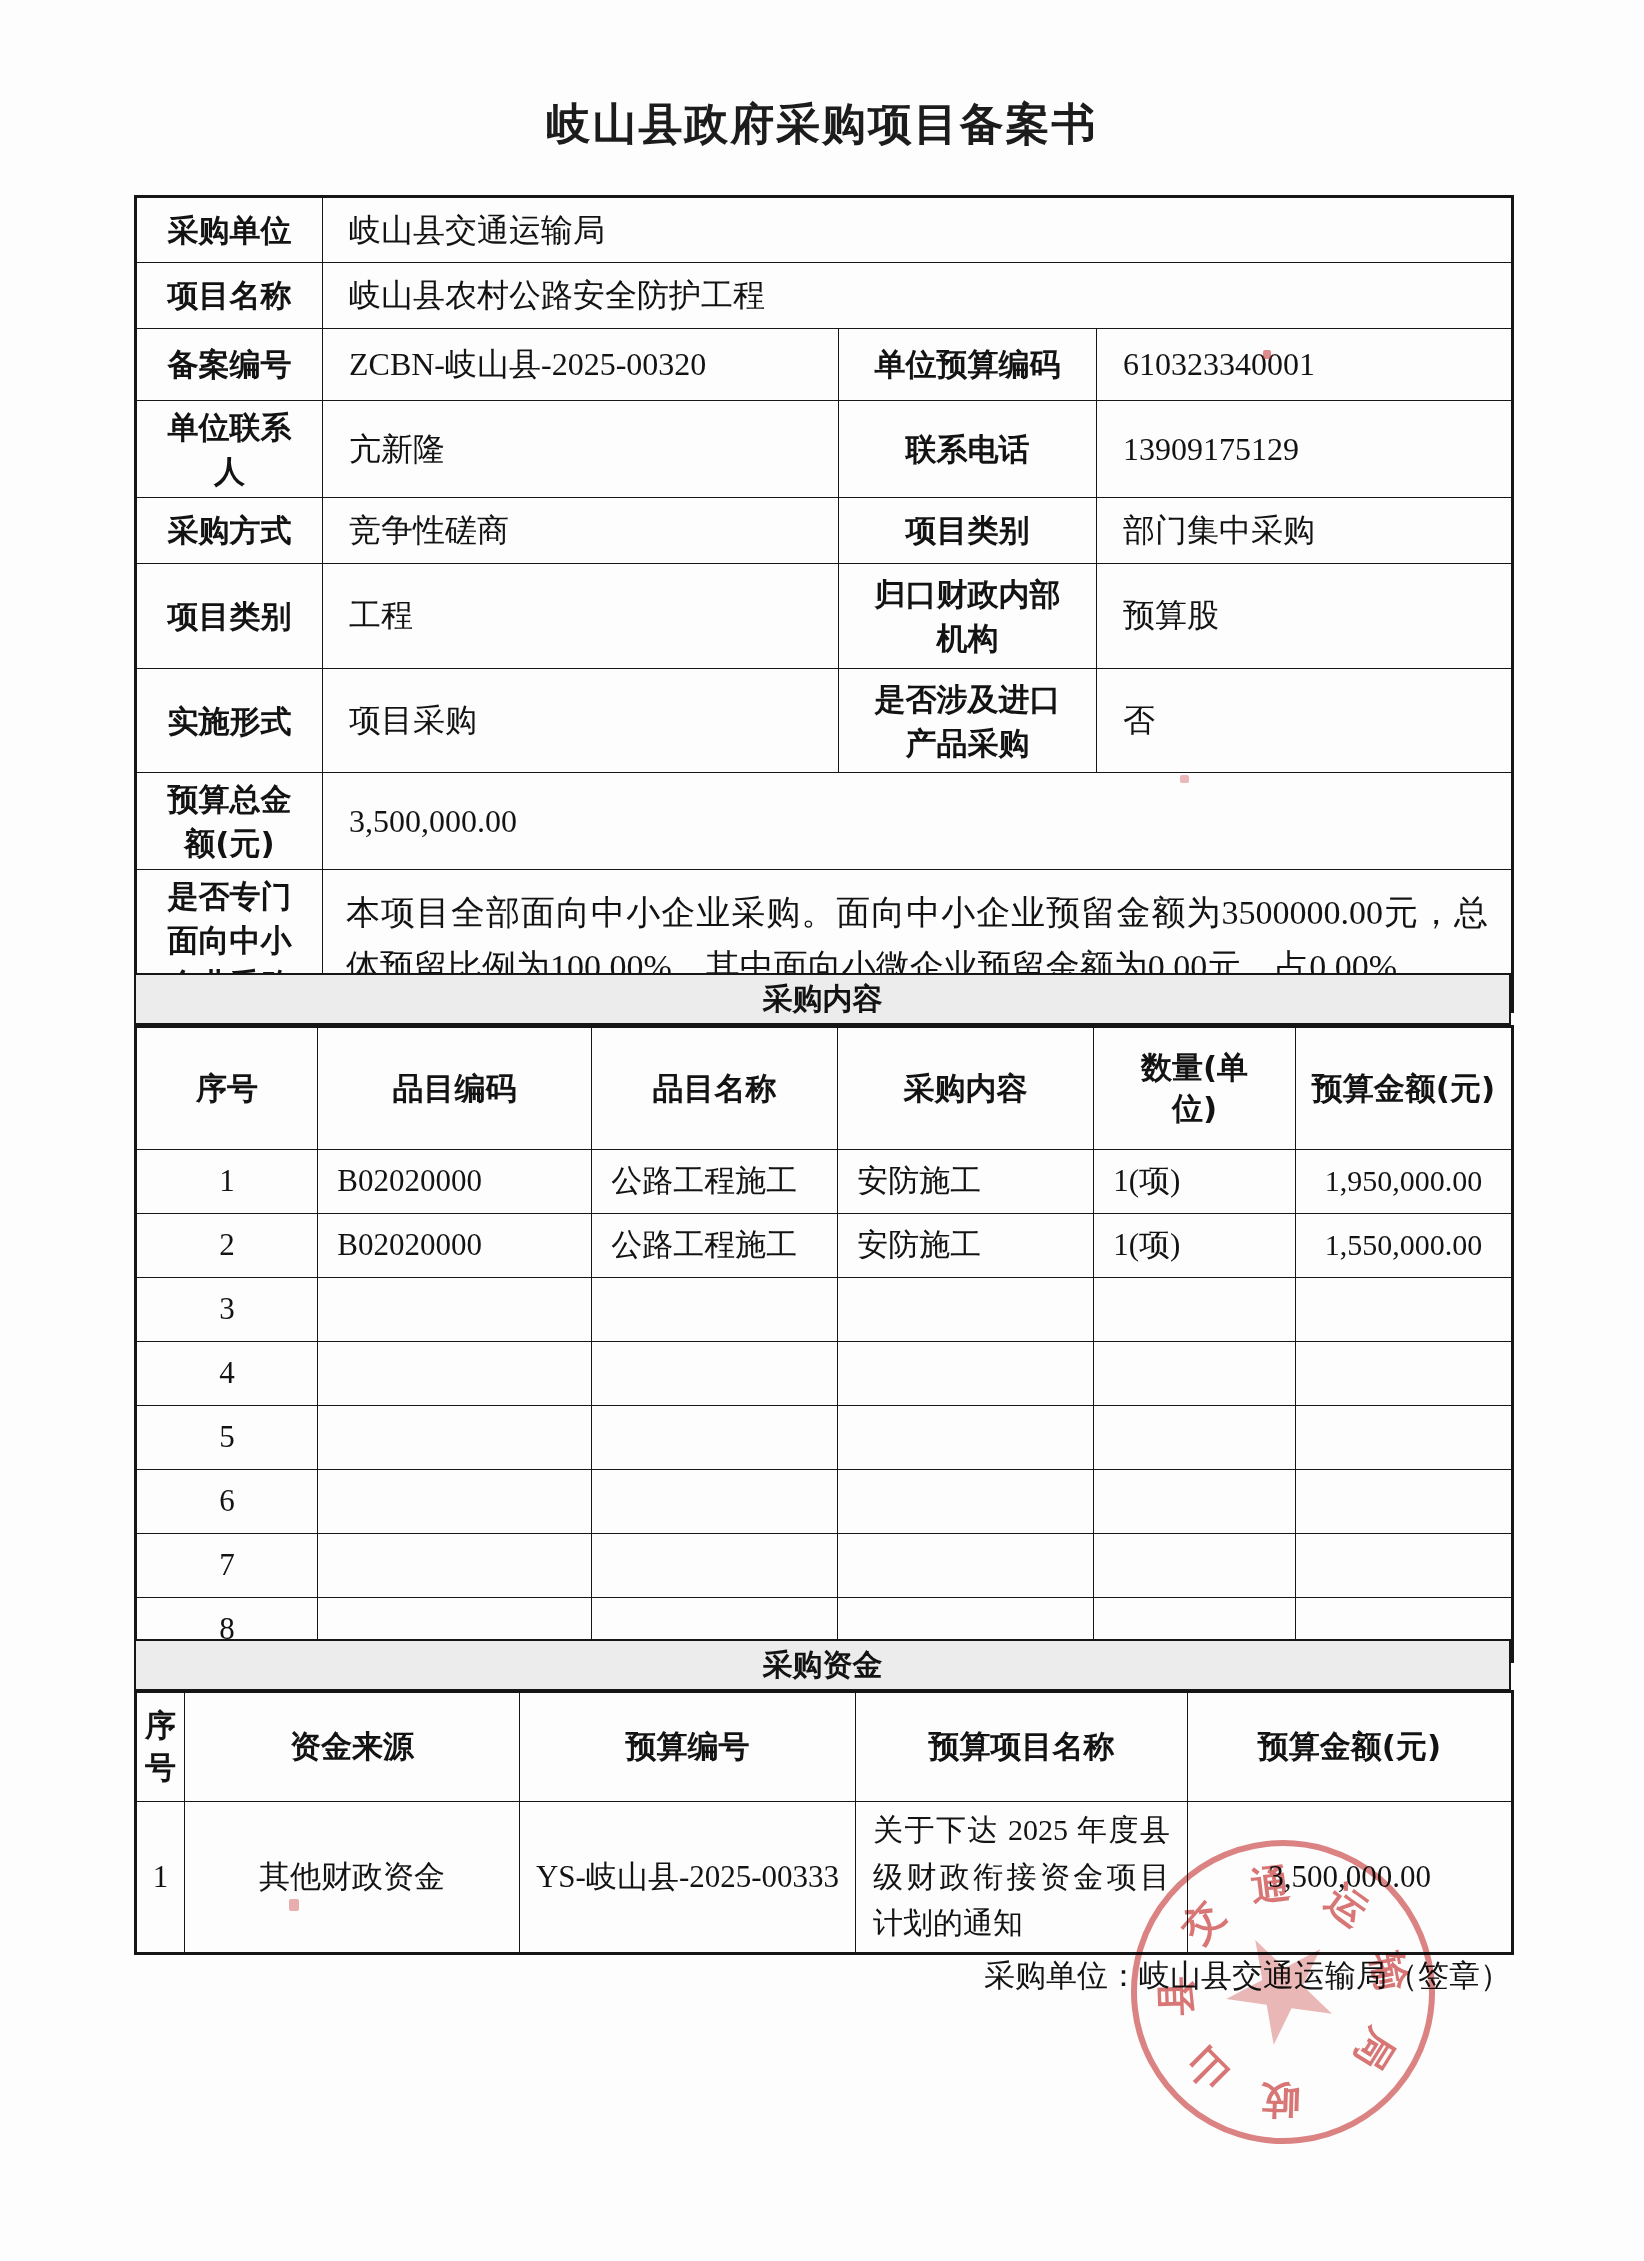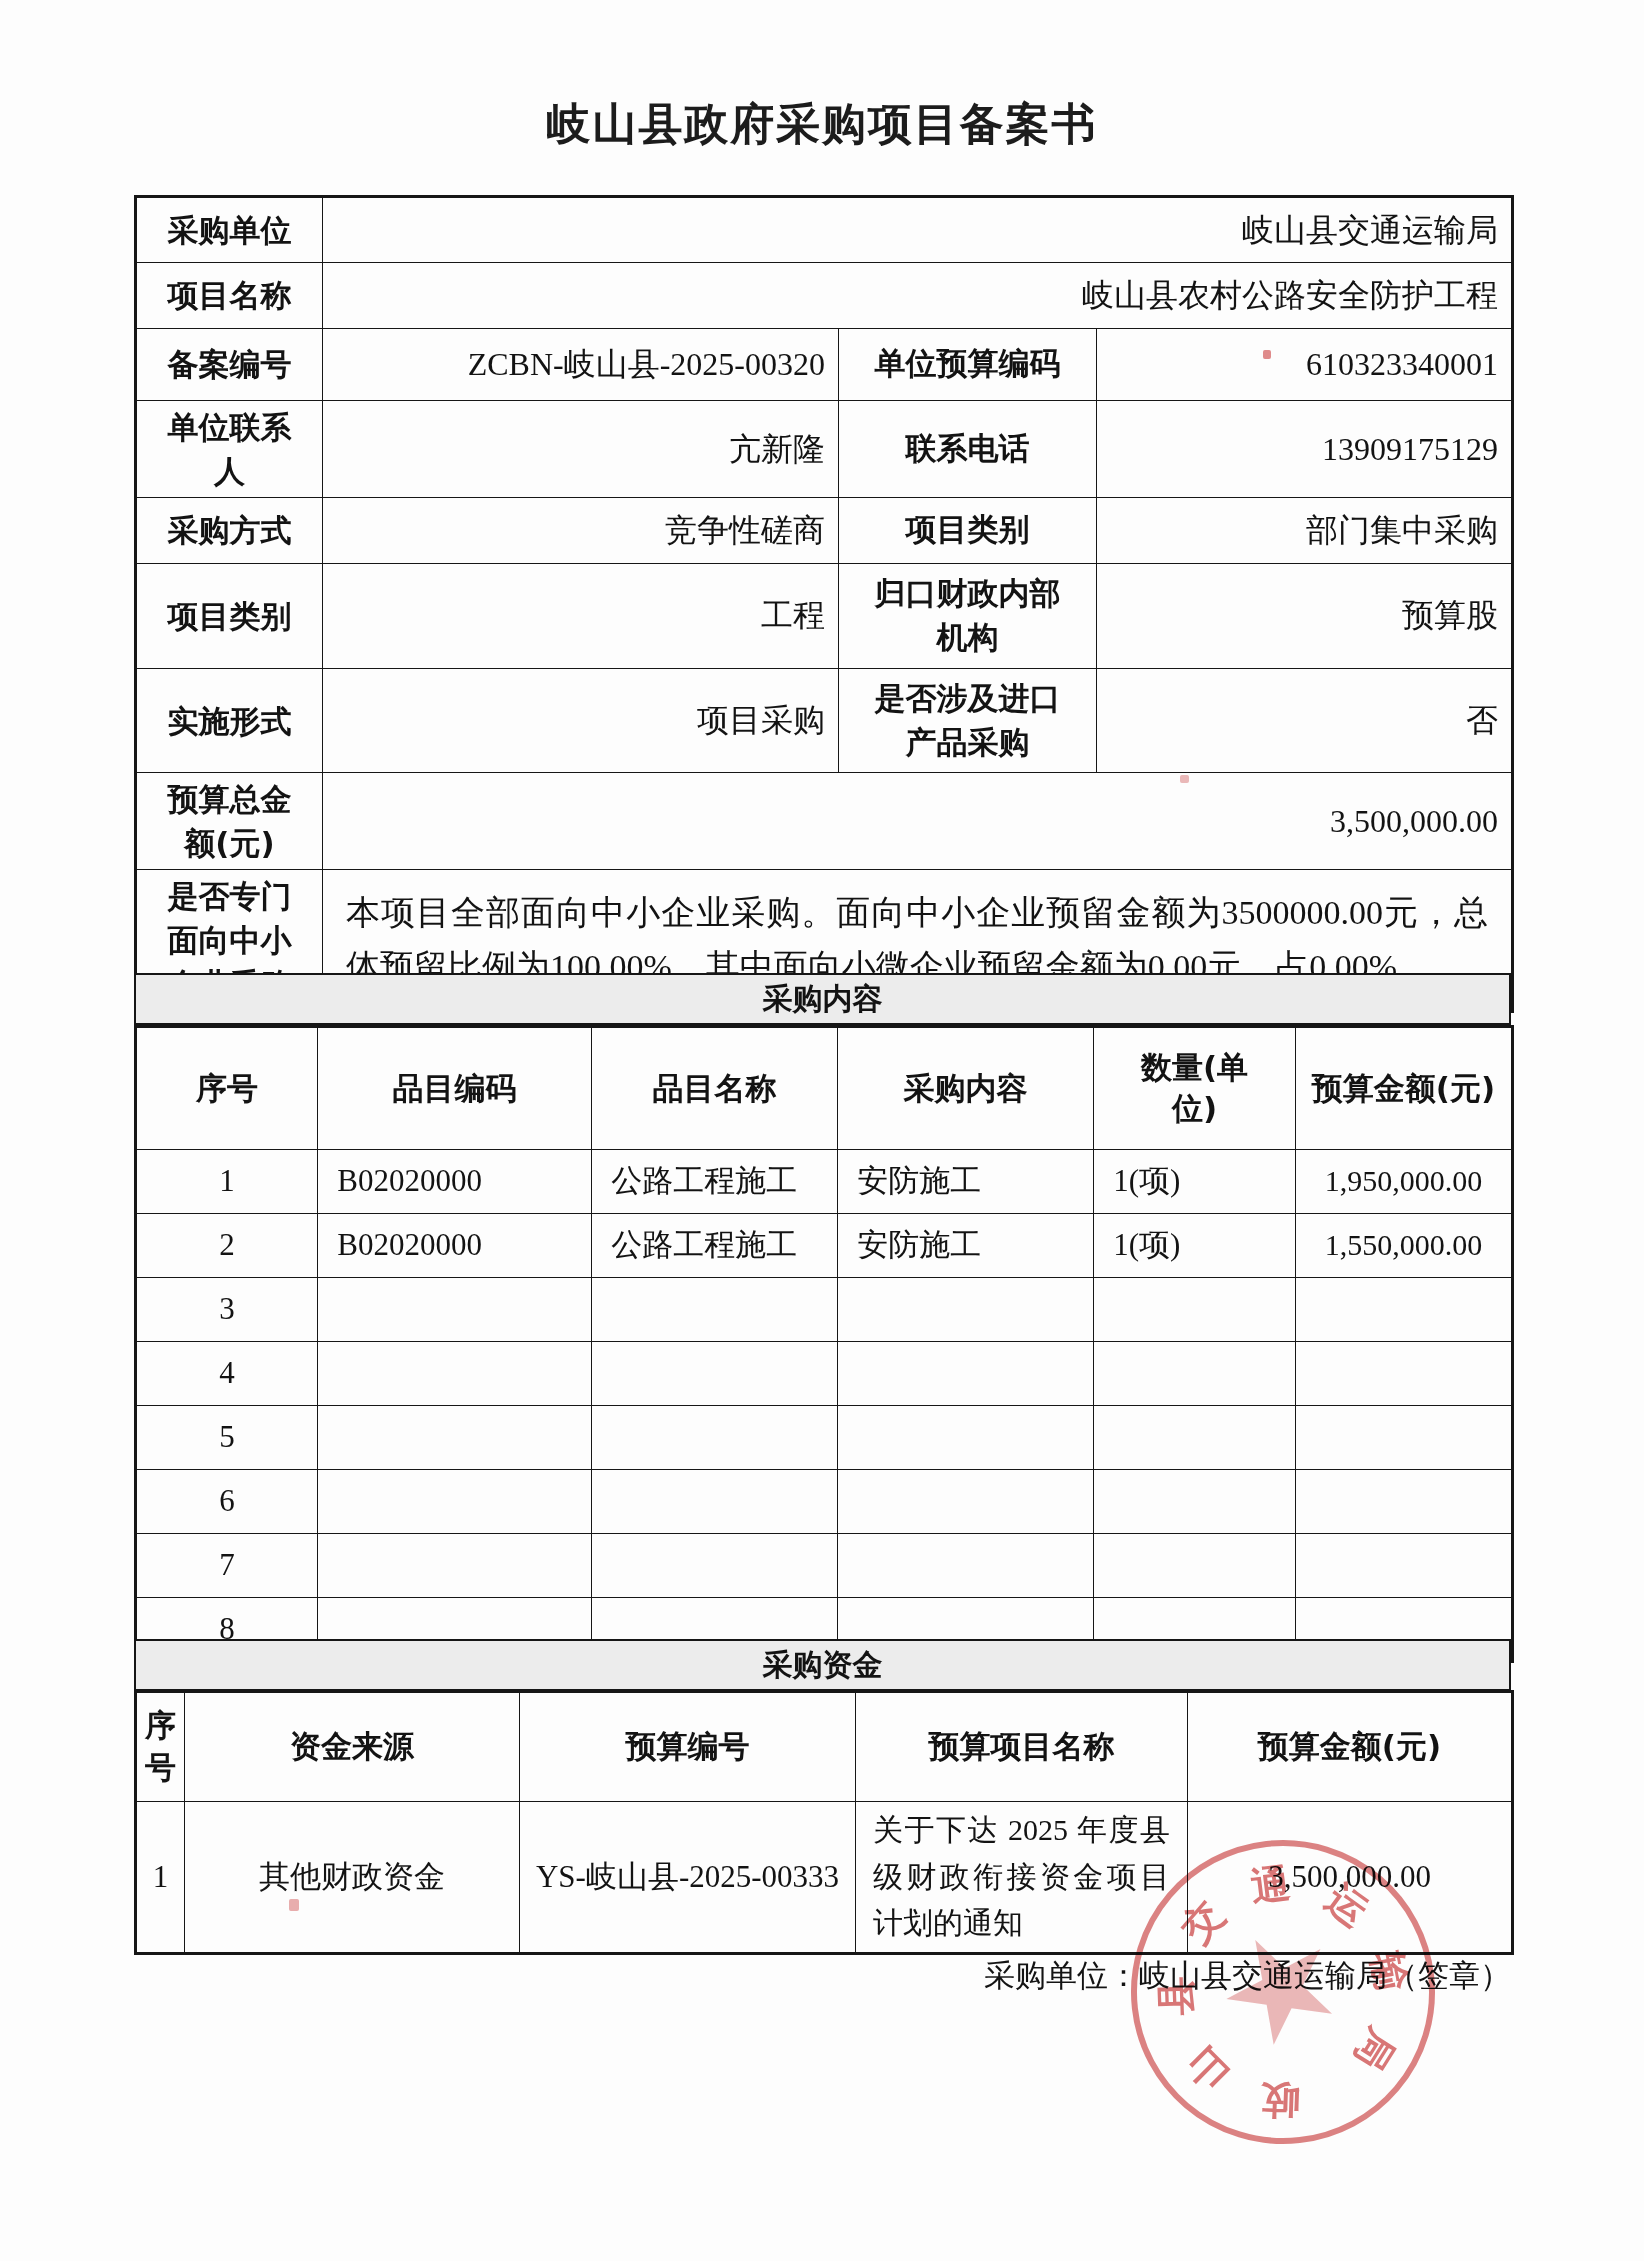--- a/index.html
+++ b/index.html
@@ -20,23 +20,23 @@
   }
   table.tbl td {
     border:1.9px solid #161616; vertical-align:middle;
     overflow:hidden;
   }
   td.lbl {
     font-family:"DejaVu Sans", sans-serif; font-weight:bold;
     font-size:31px; text-align:center; padding:3.9px 6.4px; line-height:1.42;
   }
   .lblw { max-width:129px; margin:0 auto; }
-  .lblw3 { max-width:193px; margin:4px auto;font-family:Liberation Serif, serif; }
+  .lblw3 { max-width:193px; margin:4px auto; }
   td.val {
-    font-size:32px; text-align:right; padding:3.9px 13px 3.9px 26px; line-height:1.4;
+    font-size:32px; text-align:left; padding:3.9px 13px 3.9px 26px; line-height:1.4;
   }
   td.para {
     font-size:34px; text-align:justify; padding:9px 23px 9px 23px; line-height:1.6;
   }
   .band {
     position:absolute; left:134px; width:1377px; box-sizing:border-box;
     background:#ececec; border:2.6px solid #161616;
     display:flex; align-items:center; justify-content:center;
     font-family:"DejaVu Sans", sans-serif; font-weight:bold; font-size:30px;
   }

